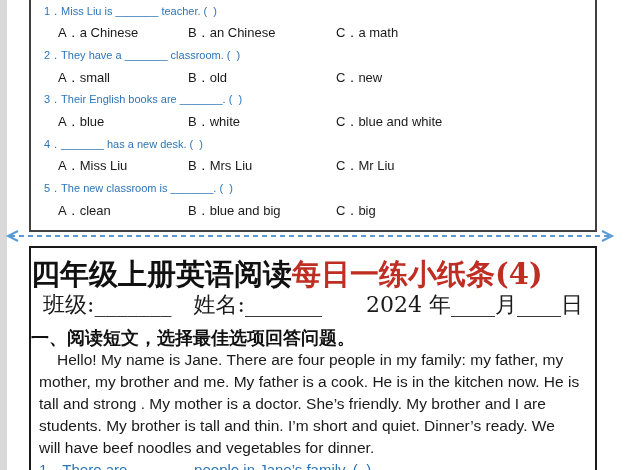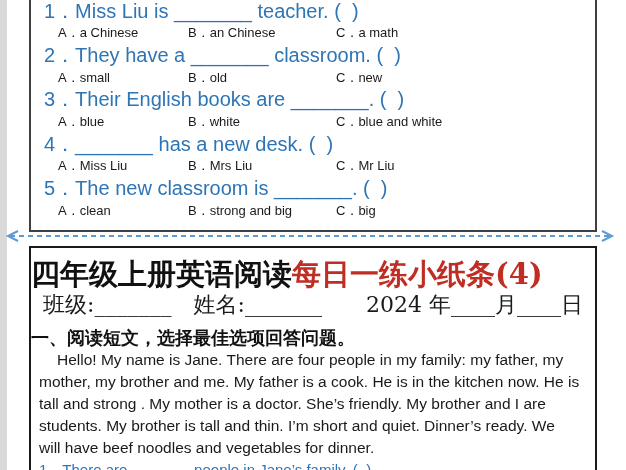--- a/index.html
+++ b/index.html
@@ -28,21 +28,21 @@
     background: #ffffff;
     box-sizing: content-box;
     padding-top: 6px;
     overflow: hidden;
   }
   .q-line {
     height: 22.2px;
     display: flex;
     align-items: center;
     padding-left: 13px;
-    font-size: 20px;
+    font-size: 11px;
     color: #2e75b6;
     white-space: pre;
   }
   .opt-row {
     height: 22.2px;
     display: grid;
     grid-template-columns: 130px 148px auto;
     align-items: center;
     margin-left: 27px;
     font-size: 13px;
@@ -148,21 +148,21 @@
   <div class="q-line">4．_______ has a new desk. (&nbsp;&nbsp;)</div>
   <div class="opt-row">
     <span>A．Miss Liu</span>
     <span>B．Mrs Liu</span>
     <span>C．Mr Liu</span>
   </div>
 
   <div class="q-line">5．The new classroom is _______. (&nbsp;&nbsp;)</div>
   <div class="opt-row">
     <span>A．clean</span>
-    <span>B．strong and big</span>
+    <span>B．blue and big</span>
     <span>C．big</span>
   </div>
 
 </div>
 
 <div class="divider">
   <svg width="616" height="12" viewBox="0 0 616 12">
     <line x1="8" y1="6" x2="608" y2="6" stroke="#5b9bd5" stroke-width="1.8" stroke-dasharray="5,4"></line>
     <path d="M16,1 L6,6 L16,11" fill="none" stroke="#5b9bd5" stroke-width="2"></path>
     <path d="M600,1 L610,6 L600,11" fill="none" stroke="#5b9bd5" stroke-width="2"></path>

